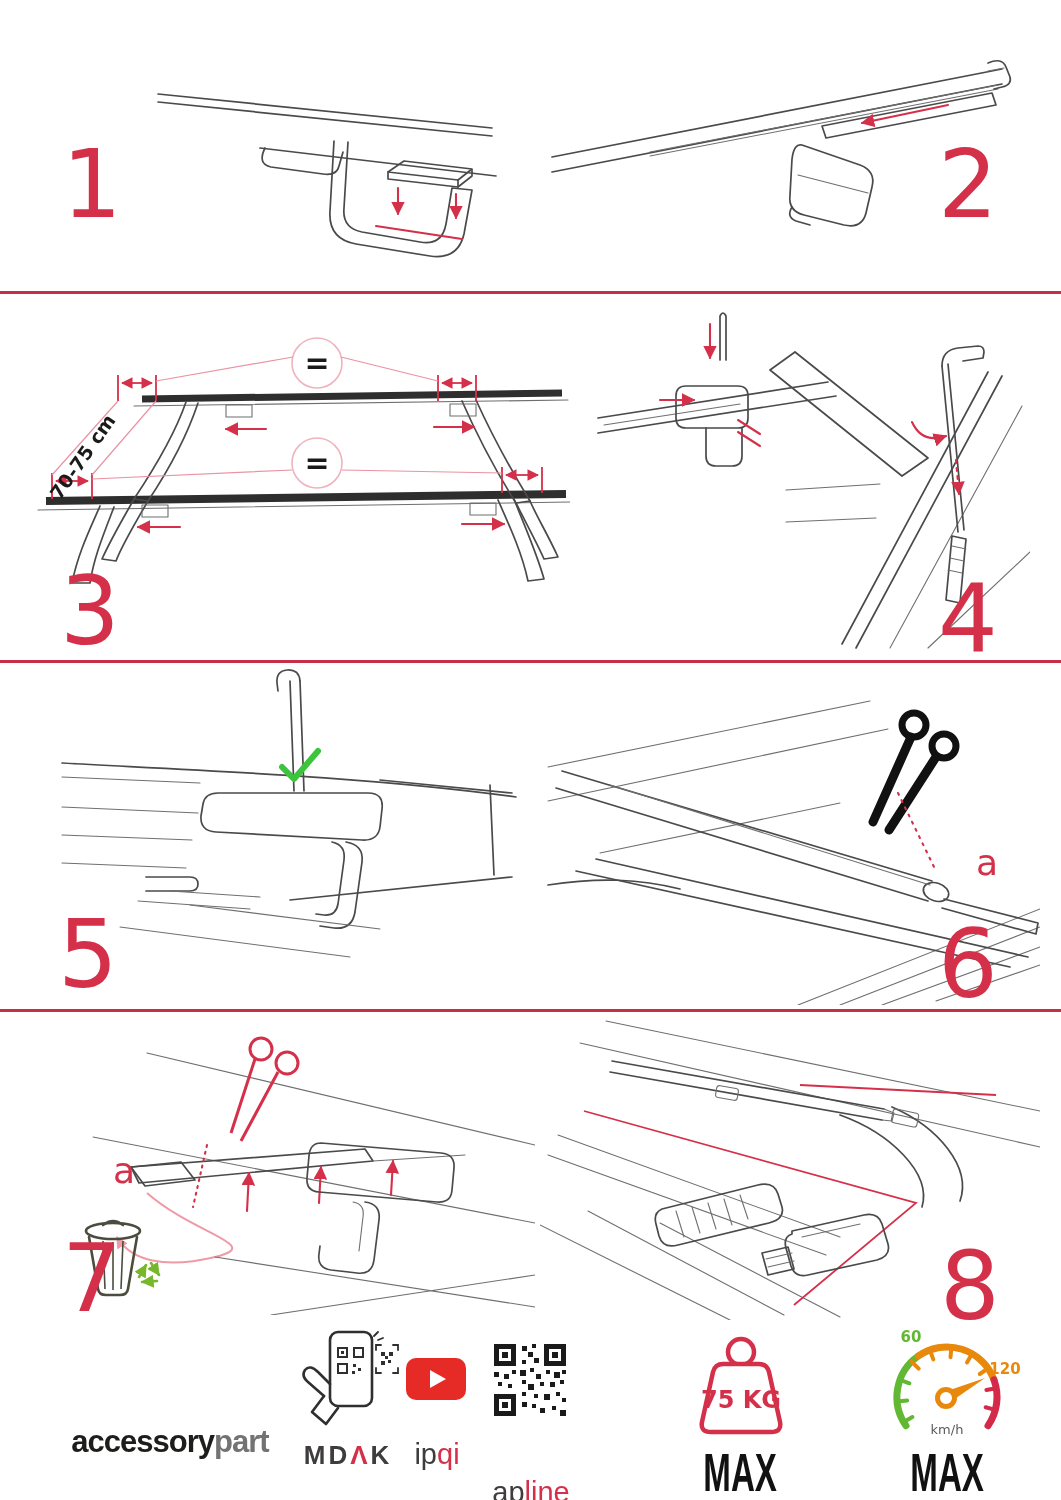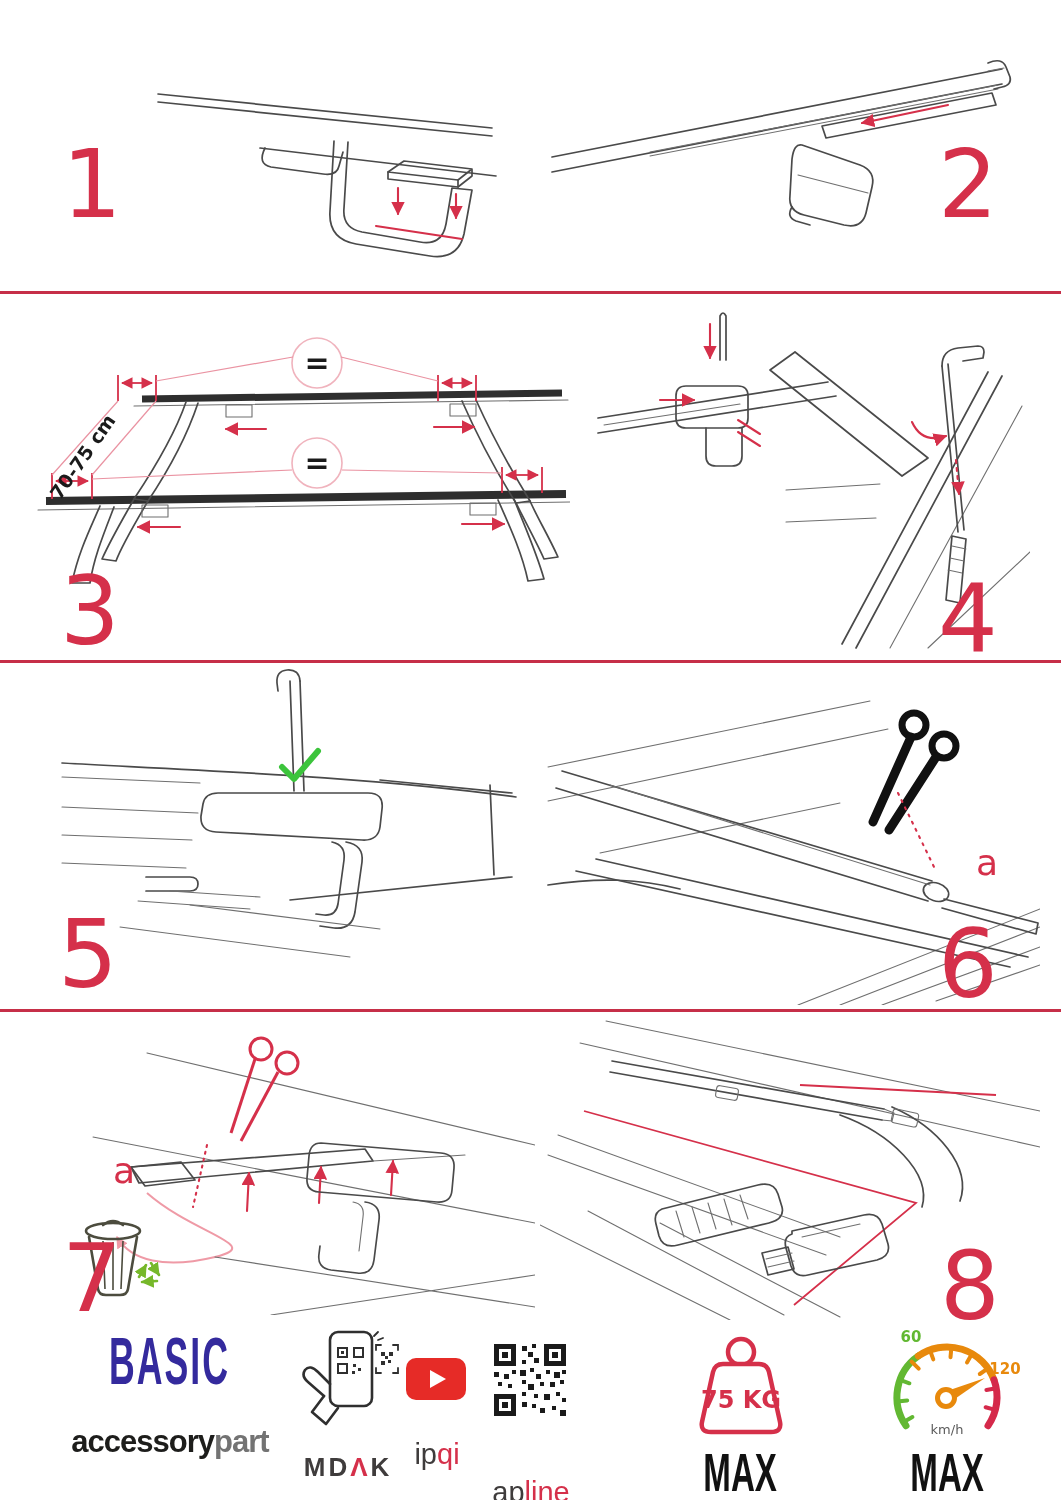--- a/index.html
+++ b/index.html
@@ -32,21 +32,21 @@
   
   .basic{position:absolute;left:60px;top:1332px;width:220px;text-align:center;}
   .basic span{display:inline-block;font-size:54px;font-weight:bold;color:#342a9d;
               letter-spacing:3px;transform:scale(0.66,1.22);transform-origin:center;
               font-family:"Liberation Sans",sans-serif;line-height:1.1;}
   .brandline{position:absolute;left:48px;top:1424px;width:244px;text-align:center;
              font-size:31px;font-weight:bold;letter-spacing:-1px;color:#1d1d1b;
              font-family:"Liberation Sans",sans-serif;}
   .brandline .acc-red{color:#737373;}
   .logolbl{position:absolute;text-align:center;color:#3f3c3c;font-family:"Liberation Sans",sans-serif;}
-  .lbl-mdak{left:288px;top:1440px;width:120px;font-size:26px;font-weight:bold;letter-spacing:3px;margin-top:12px;}
+  .lbl-mdak{left:288px;top:1440px;width:120px;font-size:26px;font-weight:bold;letter-spacing:3px;}
   .lbl-ipqi{left:393px;top:1438px;width:88px;font-size:29px;text-align:center;}
   .lbl-apline{left:476px;top:1436px;width:110px;font-size:29px;margin-top:40px;}
   .logolbl .acc-red{color:#d5304a;}
   .maxlbl{position:absolute;width:135px;text-align:center;}
   .maxlbl span{display:inline-block;font-size:46px;font-weight:bold;color:#111;
                transform:scale(0.72,1.15);transform-origin:center;
                font-family:"Liberation Sans",sans-serif;line-height:1;}
 </style>
 </head>
 <body>
@@ -277,23 +277,20 @@
       <path class="ln" d="M122,194 L218,170 q16,-4 20,9 l4,13 q3,12 -13,16 L138,230 q-15,4 -19,-9 l-3,-12 q-3,-11 6,-15 z"></path>
       <path class="ln2" d="M136,196 l8,26 M152,192 l8,26 M168,188 l8,26 M184,184 l8,26 M200,180 l8,24"></path>
       <path class="ln" d="M252,216 L324,200 q14,-3 18,9 l6,20 q3,12 -11,16 L268,260 q-13,3 -17,-9 l-5,-18 q-3,-11 6,-14 z"></path>
       <path class="ln2" d="M262,222 l58,-13"></path>
       <path class="ln" d="M222,238 l26,-6 6,22 -26,6 z"></path>
       <path class="ln2" d="M226,244 l26,-6 M228,252 l26,-6"></path>
     </g>
   </svg>
   <div class="step-num" style="left:940px;top:1240px">8</div>
 
-  <div class="basic">
-    <span>BASIC</span>
-  </div>
   <div class="brandline">
     <span>accessory</span><span class="acc-red">part</span>
   </div>
 
   <svg class="abs" style="left:300px;top:1328px" width="100" height="105" viewBox="0 0 100 105">
     <rect x="30" y="4" width="42" height="74" rx="8" class="lnB"></rect>
     <rect x="38" y="20" width="9" height="9" fill="none" stroke="#2f2f2f" stroke-width="2"></rect>
     <rect x="41" y="23" width="3" height="3" fill="#2f2f2f"></rect>
     <rect x="54" y="20" width="9" height="9" fill="none" stroke="#2f2f2f" stroke-width="2"></rect>
     <rect x="38" y="36" width="9" height="9" fill="none" stroke="#2f2f2f" stroke-width="2"></rect>

